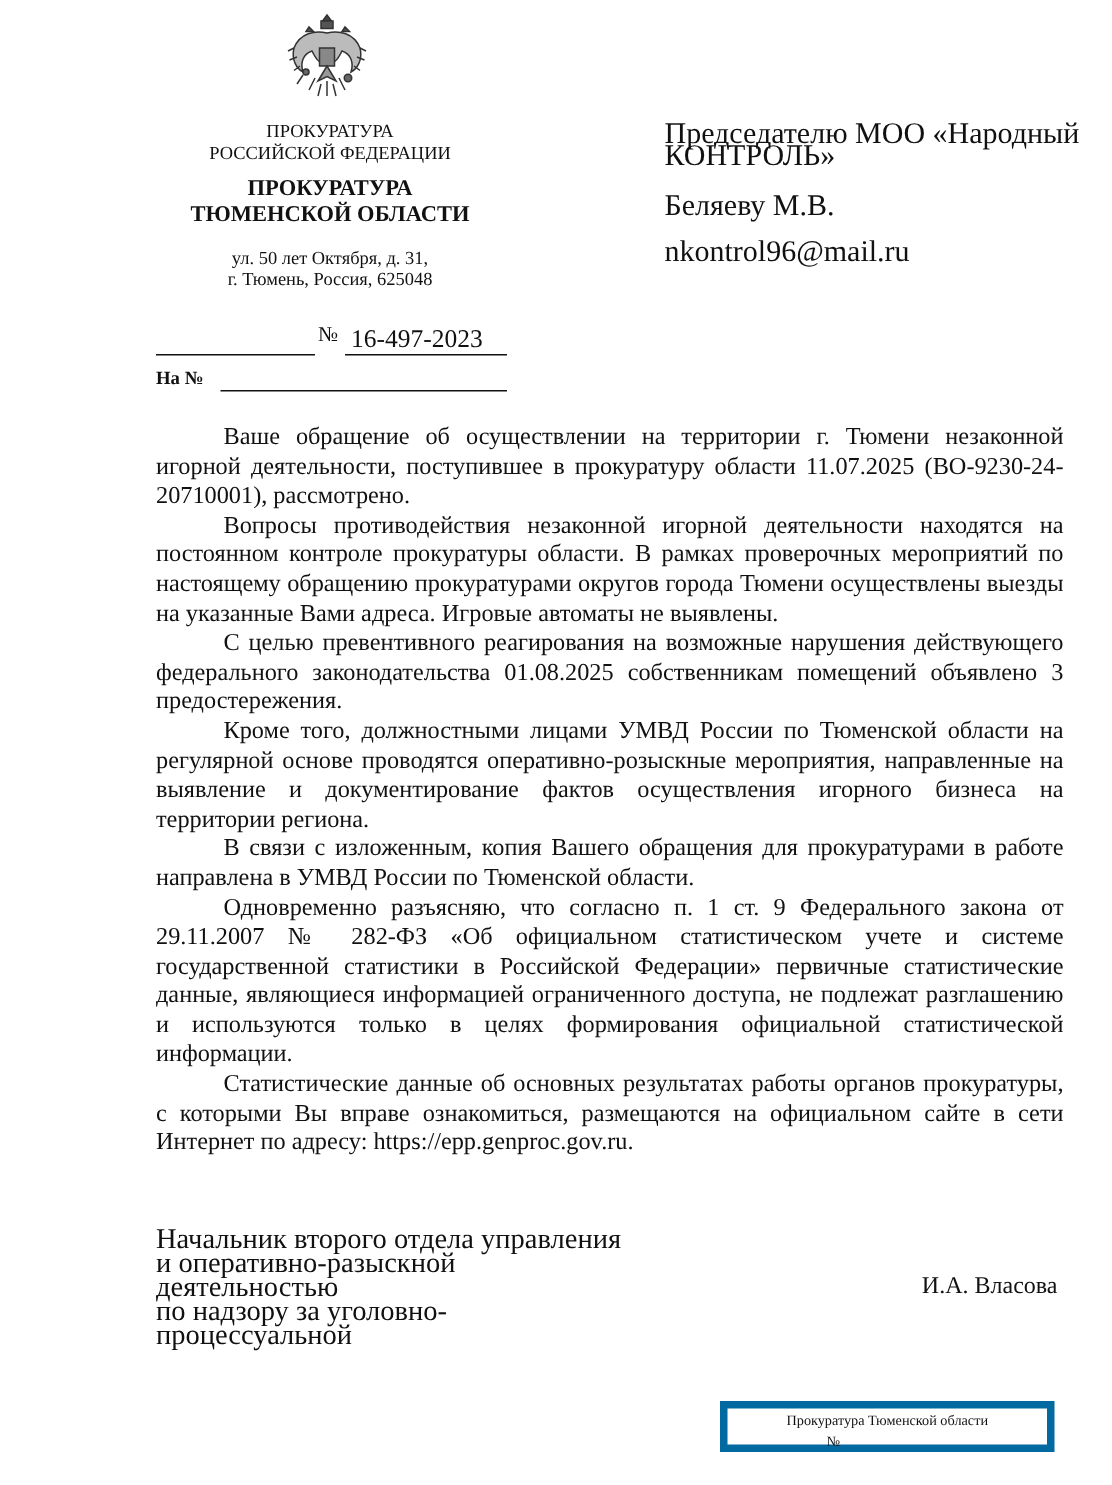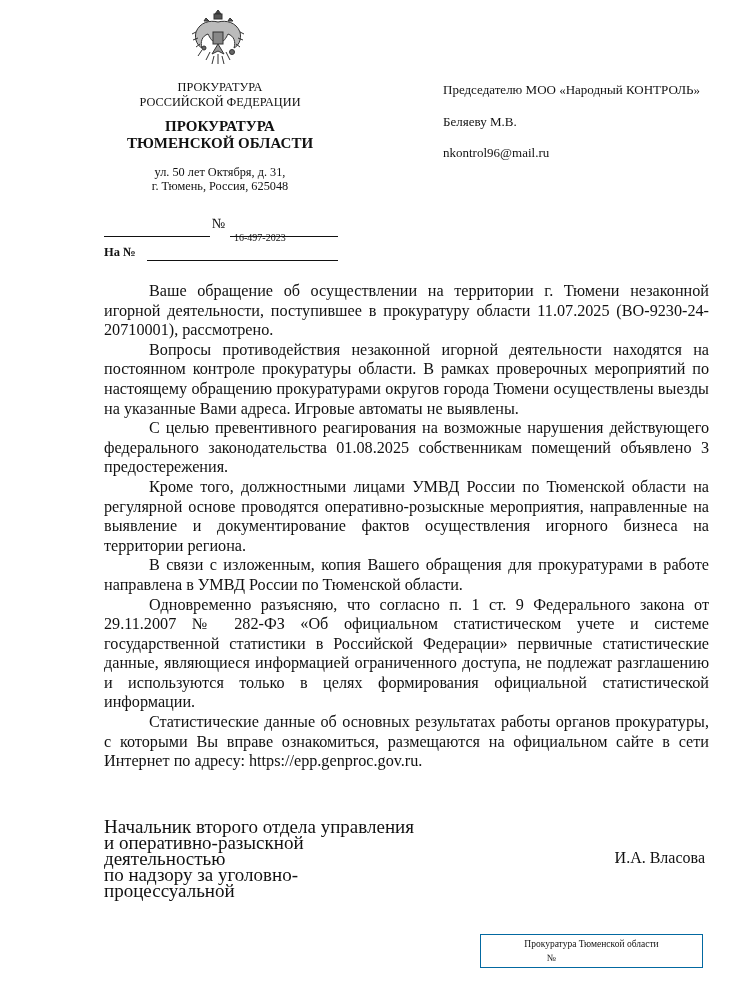--- a/index.html
+++ b/index.html
@@ -15,33 +15,33 @@
   .org-big { left: 105px; width: 230px; text-align: center; font-size: 15px; font-weight: bold; line-height: 17px; }
   .org-big.l1 { top: 118px; }
   .org-big.l2 { top: 135px; }
   .addr { left: 105px; width: 230px; text-align: center; font-size: 12.3px; line-height: 14.5px; }
   .addr.l1 { top: 165px; }
   .addr.l2 { top: 179px; font-family: Liberation Serif, serif; }
   .num-row { left: 104px; top: 216px; width: 234px; height: 22px; }
   .num-line-left { position: absolute; left: 0; top: 20px; width: 106px; border-top: 1px solid #111; }
   .num-line-right { position: absolute; left: 126px; top: 20px; width: 108px; border-top: 1px solid #111; }
   .num-sign { position: absolute; left: 108px; top: 0; font-size: 14px; }
-  .num-val { position: absolute; left: 130px; top: 16px; font-size: 10px; text-align: right; }
+  .num-val { position: absolute; left: 130px; top: 0; font-size: 17px; text-align: right; }
   .na-row { left: 104px; top: 245px; width: 234px; height: 20px; }
   .na-label { position: absolute; left: 0; top: 0; font-size: 12.5px; font-weight: bold; }
   .na-line { position: absolute; left: 43px; top: 15px; width: 191px; border-top: 1px solid #111; }
-  .recipient { left: 443px; top: 82px; width: 290px; font-size: 13px; }
+  .recipient { left: 443px; top: 82px; width: 290px; font-size: 20px; }
   .recipient .r1 { line-height: 15px; }
   .recipient .r2 { margin-top: 16px; line-height: 18px; }
   .recipient .r3 { margin-top: 13px; line-height: 18px; }
   .body-text { left: 104px; top: 282px; width: 605px; font-size: 16.2px; line-height: 19.6px; }
   .body-text p { margin: 0; text-align: justify; text-indent: 45px; }
   .sig-left { left: 104px; top: 819px; width: 320px; font-size: 19px; line-height: 16px; }
   .sig-right { left: 560px; top: 849px; width: 145px; text-align: right; font-size: 16px; }
-  .stamp { left: 480px; top: 934px; width: 223px; height: 34px; border: 1px solid #0369a1; box-sizing: border-box; font-size: 9.5px; }
+  .stamp { left: 480px; top: 934px; width: 223px; height: 34px; border: 5px solid #0369a1; box-sizing: border-box; font-size: 9.5px; }
   .stamp .s1 { position: absolute; left: 0; width: 100%; top: 4px; text-align: center; }
   .stamp .s2 { position: absolute; left: 66px; top: 18px; }
 </style>
 </head>
 <body>
 
 <div class="abs emblem">
   <svg width="56" height="60" viewBox="0 0 56 60">
     <g fill="none" stroke="#333" stroke-width="1">
       <path d="M28 2 l-3 4 h6 z" fill="#444"></path>

